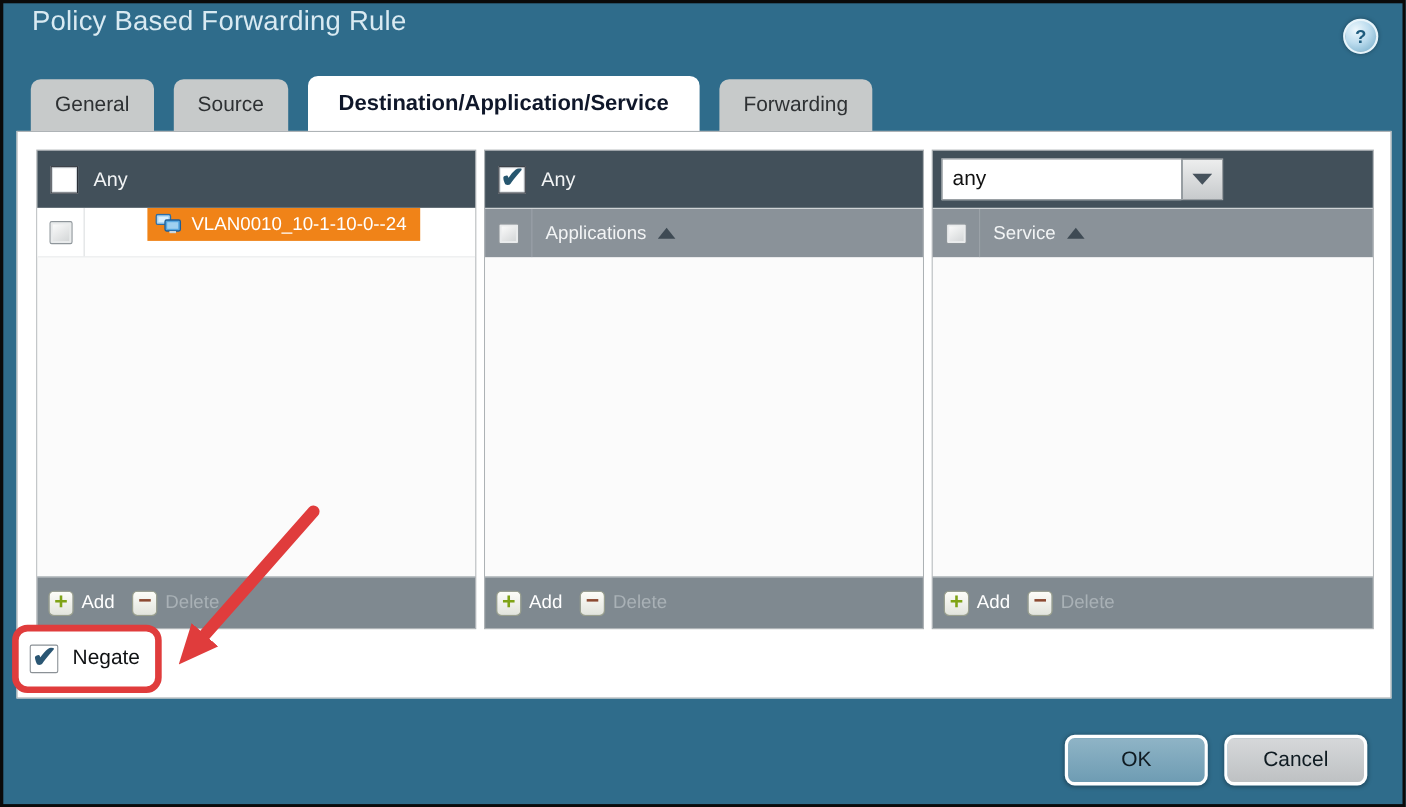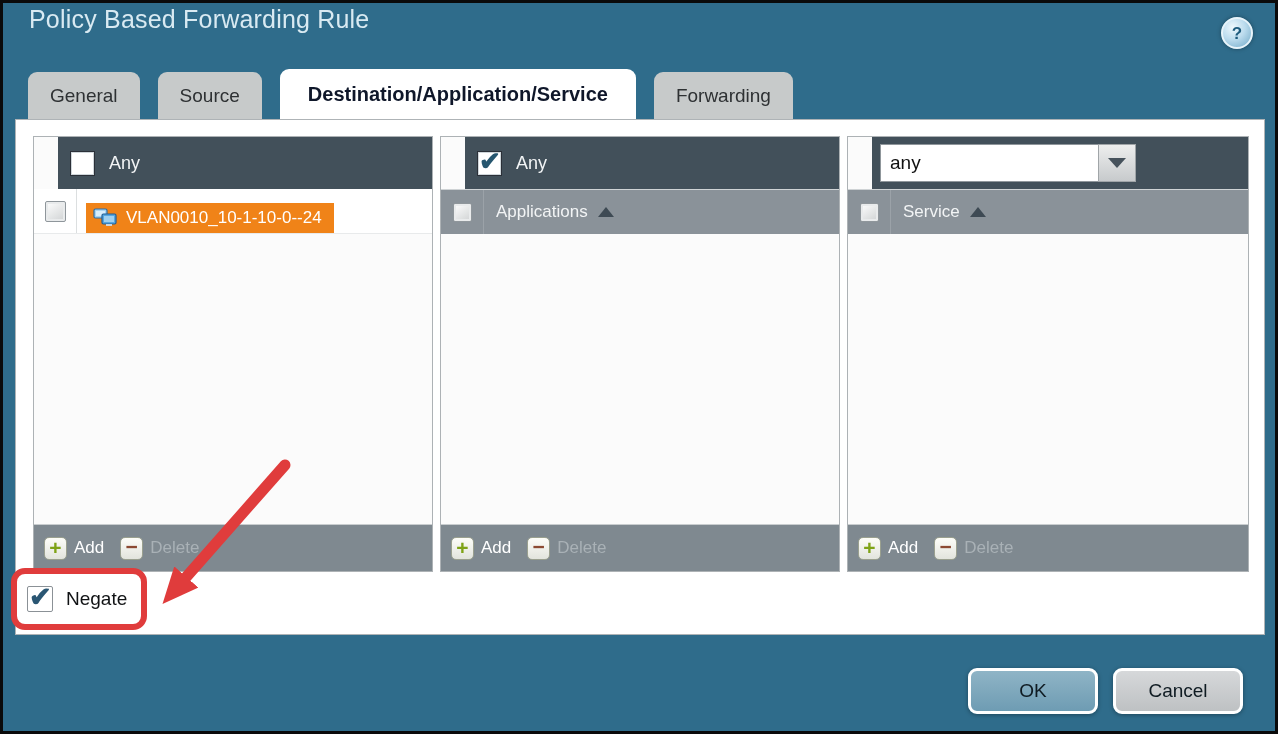--- a/index.html
+++ b/index.html
@@ -21,30 +21,30 @@
   .tab.active{height:50px;background:#FFFFFF;font-size:20px;padding:0 28px;color:#0f172a;font-weight:bold;}
 
   
   .content{position:absolute;left:12px;top:116px;width:1250px;height:516px;background:#FFFFFF;border:1px solid #AEB3B6;box-sizing:border-box;}
 
   .panel{position:absolute;top:16px;height:436px;border:1px solid #ADB2B5;box-sizing:border-box;display:flex;flex-direction:column;background:#FBFBFB;}
   .panel.p1{left:17px;width:400px;}
   .panel.p2{left:424px;width:400px;}
   .panel.p3{left:831px;width:402px;}
 
-  .any-bar{height:52px;background:#42505A;display:flex;align-items:center;padding-left:12px;flex:0 0 auto;margin-left:24px;}
+  .any-bar{height:52px;background:#42505A;display:flex;align-items:center;padding-left:12px;flex:0 0 auto;}
   .any-label{color:#F2F4F5;font-size:18px;margin-left:14px;}
 
   .hdr-row{height:44px;background:#8A9299;border-top:1px solid #CFD3D5;display:flex;align-items:center;flex:0 0 auto;}
   .hdr-cb-cell{width:42px;display:flex;align-items:center;justify-content:center;align-self:stretch;border-right:1px solid #9BA2A8;}
   .hdr-label{color:#F2F4F5;font-size:17px;margin-left:12px;}
   .tri-up{width:0;height:0;border-left:8px solid transparent;border-right:8px solid transparent;border-bottom:10px solid #3E4A54;margin-left:10px;display:inline-block;}
 
   .list{flex:1 1 auto;background:#FBFBFB;overflow:hidden;}
-  .row{height:44px;display:flex;align-items:flex-end;border-bottom:1px solid #E8EAEB;background:#fff;cursor:pointer;}
+  .row{height:44px;display:flex;align-items:flex-start;border-bottom:1px solid #E8EAEB;background:#fff;cursor:pointer;gap:48px;}
   .row:nth-child(2){background:#F5F6F6;}
   .row-cb-cell{width:42px;display:flex;align-items:center;justify-content:center;align-self:stretch;border-right:1px solid #DCDFE0;}
   .chip{display:inline-flex;align-items:center;gap:9px;background:#F08318;color:#fff;font-size:17px;padding:5px 12px 5px 7px;margin-left:9px;white-space:nowrap;}
 
   .panel-footer{height:46px;background:#7F8990;border-top:1px solid #C9CDCF;display:flex;align-items:center;padding-left:10px;gap:16px;flex:0 0 auto;}
   .mini-btn{display:flex;align-items:center;gap:7px;cursor:pointer;}
   .mini-ico{width:23px;height:23px;border-radius:5px;background:linear-gradient(#FDFDF8,#E2E4DD);border:1px solid #9AA08F;display:flex;align-items:center;justify-content:center;box-sizing:border-box;}
   .plus-g{color:#7FA316;font-weight:800;font-size:21px;line-height:1;margin-top:-2px;}
   .minus-r{color:#8C4A32;font-weight:800;font-size:21px;line-height:1;margin-top:-3px;}
   .mini-lbl{color:#FFFFFF;font-size:17px;}

